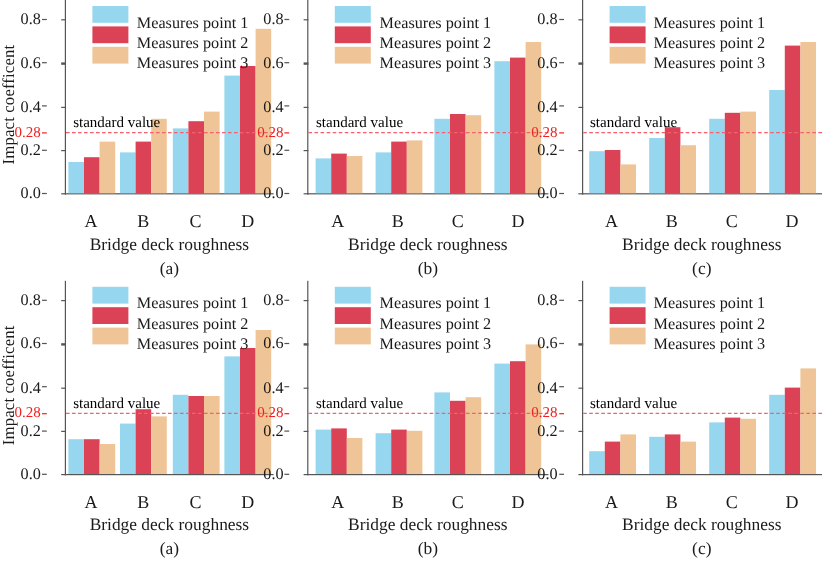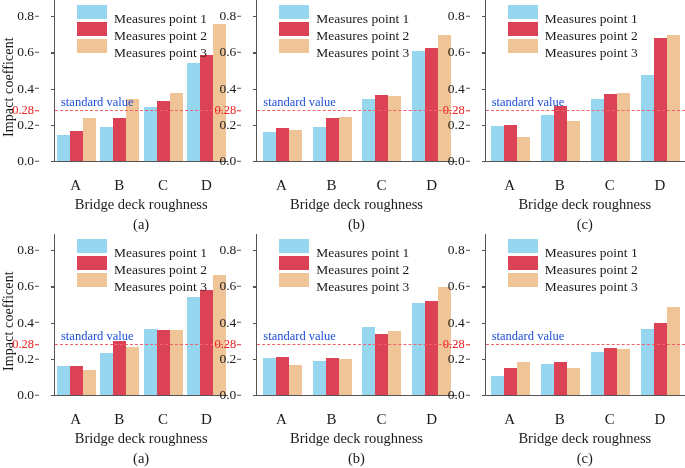--- a/index.html
+++ b/index.html
@@ -24,21 +24,21 @@
   .ytick.std{color:#ee2222;font-size:12.5px;}
   .ytick .dash{position:absolute;right:-5px;top:50%;width:4px;height:1px;
                background:#555;transform:translateY(-50%);}
 
   .plot{position:relative;flex:1 1 0;border-left:1.6px solid #555;
         border-bottom:1.6px solid #555;}
   .tickmark{position:absolute;left:-4px;width:4px;height:1.3px;background:#555;}
 
   .stdline{position:absolute;left:0;right:0;height:0;
            border-top:1.6px dashed #f4606c;}
-  .stdtext{position:absolute;font-size:12.5px;color:#1d4ed8;white-space:nowrap;text-align:center;}
+  .stdtext{position:absolute;font-size:12.5px;color:#000000;white-space:nowrap;text-align:center;}
 
   .bars{position:absolute;left:0;right:0;bottom:0;top:0;display:flex;}
   .group{flex:1 1 0;display:flex;align-items:flex-end;justify-content:center;gap:0;}
   .bar{width:13px;}
   .b1{background:#96D6EE;}
   .b2{background:#DC4256;}
   .b3{background:#EFC597;}
 
   .xticks{display:flex;height:20px;}
   .xtick{flex:1 1 0;text-align:center;font-size:15px;line-height:20px;}

